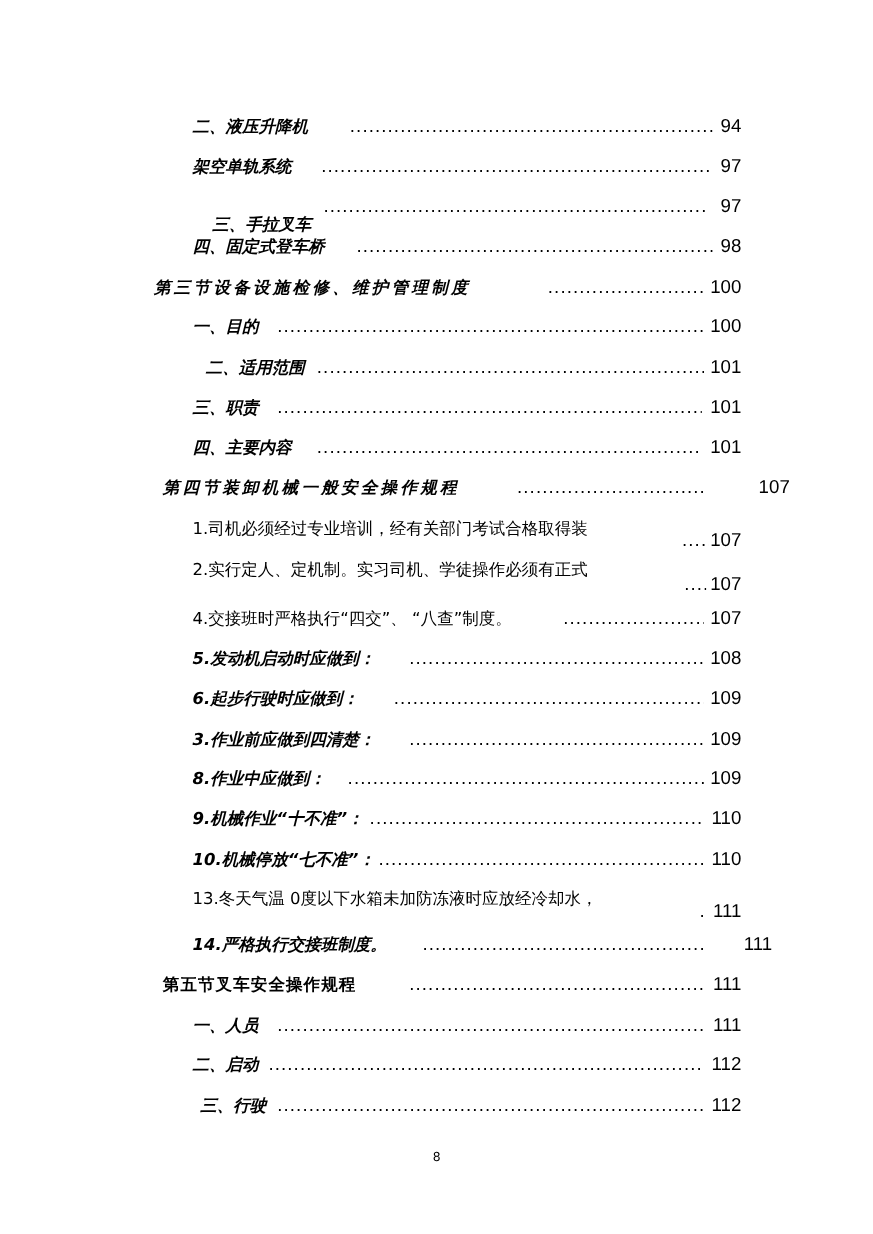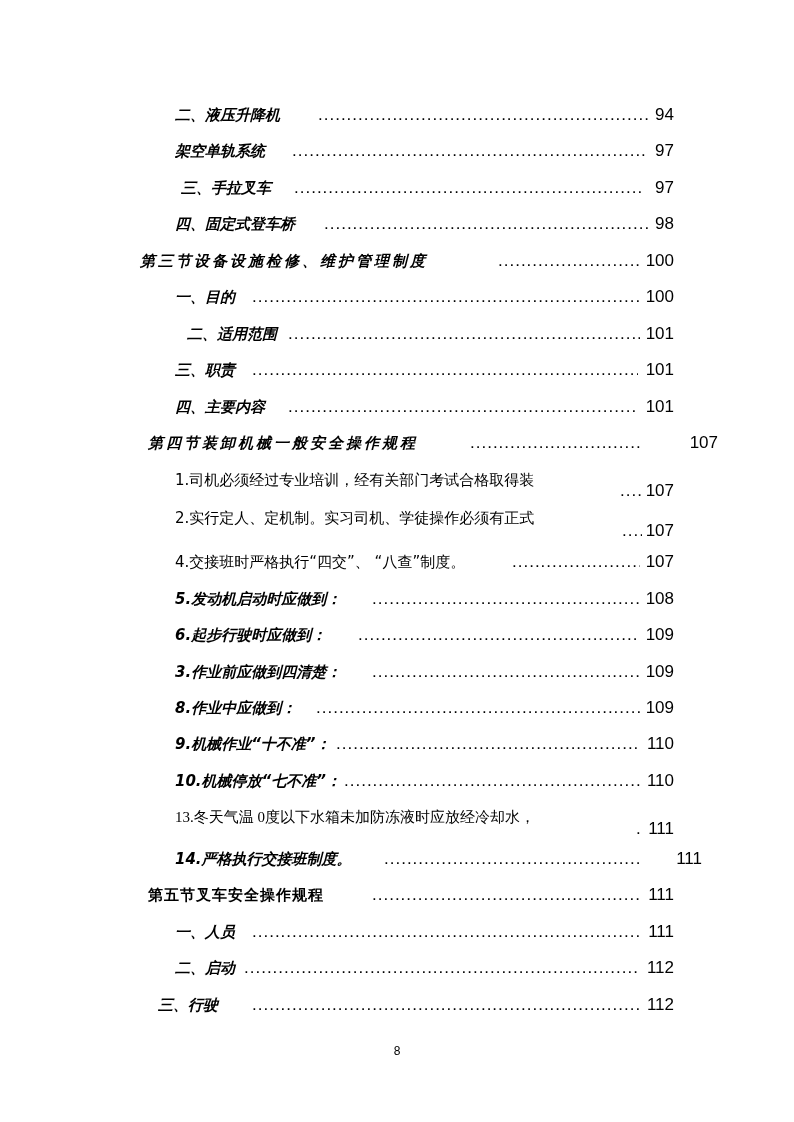--- a/index.html
+++ b/index.html
@@ -26,21 +26,21 @@
   <span class="toc-page">94</span>
 </div>
 
 <div class="toc-line" style="top:141px;">
   <span class="toc-text" style="left:175px;">架空单轨系统</span>
   <span class="toc-dots" style="left:292px; width:356px;">....................................................................................................</span>
   <span class="toc-page">97</span>
 </div>
 
 <div class="toc-line" style="top:178px;">
-  <span class="toc-text" style="left:181px;">三、手拉叉车</span>
+  <span class="toc-text" style="left:193px;margin-top:16px;">三、手拉叉车</span>
   <span class="toc-dots" style="left:294px; width:350px;">....................................................................................................</span>
   <span class="toc-page">97</span>
 </div>
 
 <div class="toc-line" style="top:214px;">
   <span class="toc-text" style="left:175px;">四、固定式登车桥</span>
   <span class="toc-dots" style="left:324px; width:324px;">....................................................................................................</span>
   <span class="toc-page">98</span>
 </div>
 
@@ -128,21 +128,21 @@
   <span class="toc-page">110</span>
 </div>
 
 <div class="toc-line" style="top:771px;">
   <span class="toc-text" style="left:175px;">10.机械停放“七不准”：</span>
   <span class="toc-dots" style="left:344px; width:296px;">....................................................................................................</span>
   <span class="toc-page">110</span>
 </div>
 
 <div class="toc-line" style="top:807px; height:40px;">
-  <span class="toc-text upright thin" style="left:175px;font-family:Liberation Serif, serif;">13.冬天气温 0度以下水箱未加防冻液时应放经冷却水，</span>
+  <span class="toc-text upright thin" style="left:175px;">13.冬天气温 0度以下水箱未加防冻液时应放经冷却水，</span>
   <span class="toc-dots" style="left:636px; width:8px; top:12px;">.</span>
   <span class="toc-page" style="top:12px;">111</span>
 </div>
 
 <div class="toc-line" style="top:849px;padding-left:28px;">
   <span class="toc-text" style="left:175px;">14.严格执行交接班制度。</span>
   <span class="toc-dots" style="left:384px; width:256px;">....................................................................................................</span>
   <span class="toc-page">111</span>
 </div>
 
@@ -158,18 +158,18 @@
   <span class="toc-page">111</span>
 </div>
 
 <div class="toc-line" style="top:958px;">
   <span class="toc-text" style="left:175px;">二、启动</span>
   <span class="toc-dots" style="left:244px; width:396px;">....................................................................................................</span>
   <span class="toc-page">112</span>
 </div>
 
 <div class="toc-line" style="top:995px;">
-  <span class="toc-text" style="left:158px;">三、行驶</span>
+  <span class="toc-text" style="left:182px;">三、行驶</span>
   <span class="toc-dots" style="left:252px; width:388px;">....................................................................................................</span>
   <span class="toc-page">112</span>
 </div>
 
 <div class="footer-page">8</div>
 
 </body></html>

